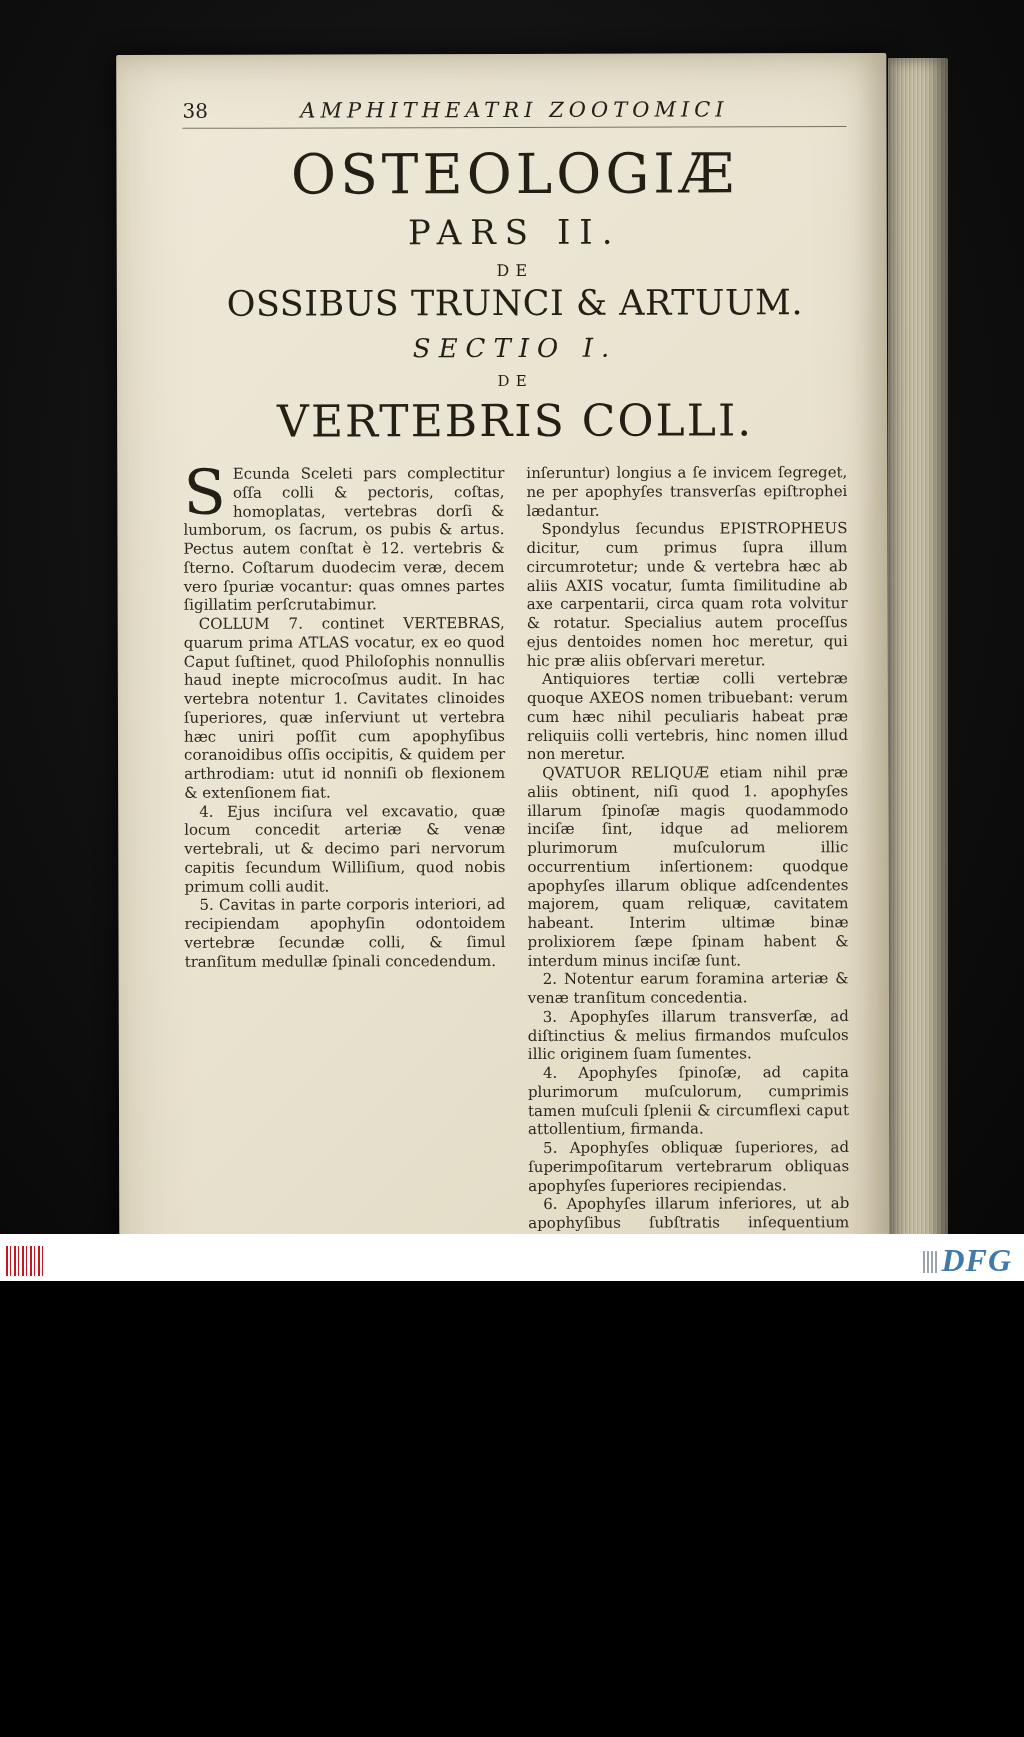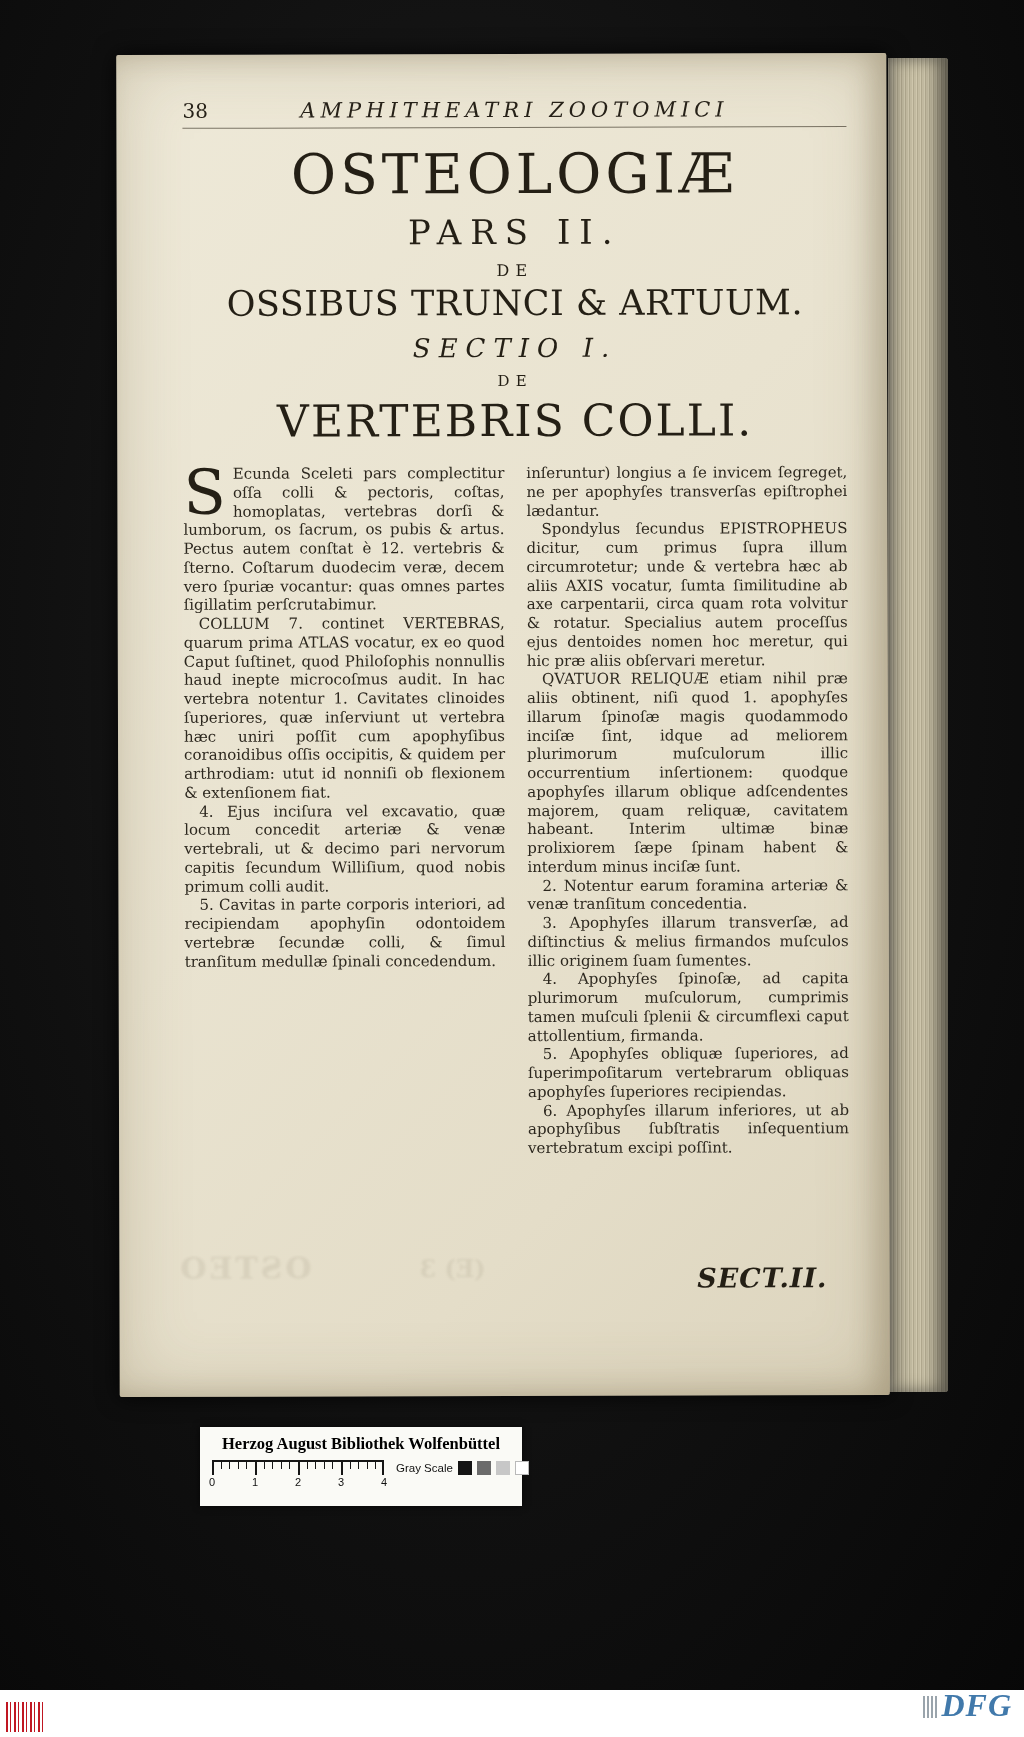--- a/index.html
+++ b/index.html
@@ -1,17 +1,17 @@
 <!DOCTYPE html>
 <html><head>
 <meta charset="utf-8">
 <style>
   html,body { margin:0; padding:0; background:#000; }
   .canvas {
-    position:relative; width:1024px; height:1737px; overflow:hidden;
+    position:relative; width:1024px; height:1281px; overflow:hidden;
     background: radial-gradient(ellipse at 45% 38%, #1d1d1d 0%, #101010 55%, #070707 100%);
     font-family:"DejaVu Serif", serif;
   }
 
   
   .page {
     position:absolute; left:118px; top:54px; width:770px; height:1342px;
     background: linear-gradient(135deg, #eee9d8 0%, #e9e3d0 45%, #e4ddc8 75%, #dcd4bd 100%);
     box-shadow: 0 0 22px rgba(0,0,0,.85), inset 0 0 70px rgba(120,100,60,.28), inset -14px 0 26px rgba(90,75,45,.25);
     transform: rotate(-0.15deg);
@@ -91,21 +91,21 @@
   .swatch { width:14px; height:14px; display:inline-block; }
   .sw1{ background:#141414; } .sw2{ background:#6b6b6b; } .sw3{ background:#c7c7c7; }
   .sw4{ background:#ffffff; border:1px solid #b9b9b9; width:12px; height:12px; }
 
   
   .footer {
     position:absolute; left:0; right:0; bottom:0; height:47px; background:#ffffff;
     display:flex; align-items:center; justify-content:center;
   }
   .footer-text { font-family:"Liberation Sans", sans-serif; font-size:21px; color:#1b1b1b; }
-  .dfg { position:absolute; right:12px; bottom:16px; display:flex; align-items:flex-end; gap:4px; }
+  .dfg { position:absolute; right:12px; bottom:5px; display:flex; align-items:flex-end; gap:4px; }
   .dfg-mark { width:14px; height:22px; margin-bottom:3px;
     background: repeating-linear-gradient(to right, #9aa4ac 0 2px, transparent 2px 4px); }
   .dfg-text { font-family:"Liberation Serif", serif; font-style:italic; font-weight:bold;
     font-size:32px; line-height:1; color:#4179ab; letter-spacing:1px; }
   .barcode {
     position:absolute; left:6px; bottom:5px; width:38px; height:30px;
     background:
       repeating-linear-gradient(to right, #c01722 0 2px, rgba(0,0,0,0) 2px 4px, #c01722 4px 5px, rgba(0,0,0,0) 5px 8px);
   }
 </style>
@@ -137,20 +137,21 @@
       <div class="cols">
         <div class="col">
           <p class="no-indent"><span class="dropcap">S</span><span>Ecunda Sceleti pars complectitur oſſa colli &amp; pectoris, coſtas, homoplatas, vertebras dorſi &amp; lumborum, os ſacrum, os pubis &amp; artus.  Pectus autem conſtat è 12. vertebris &amp; ſterno.  Coſtarum duodecim veræ, decem vero ſpuriæ vocantur: quas omnes partes ſigillatim perſcrutabimur.</span></p>
           <p>COLLUM 7. continet VERTEBRAS, quarum prima ATLAS vocatur, ex eo quod Caput ſuſtinet, quod Philoſophis nonnullis haud inepte microcoſmus audit.  In hac vertebra notentur 1. Cavitates clinoides ſuperiores, quæ inſerviunt ut vertebra hæc uniri poſſit cum apophyſibus coranoidibus oſſis occipitis, &amp; quidem per arthrodiam: utut id nonniſi ob flexionem &amp; extenſionem fiat.</p>
           <p>4. Ejus inciſura vel excavatio, quæ locum concedit arteriæ &amp; venæ vertebrali, ut &amp; decimo pari nervorum capitis ſecundum Williſium, quod nobis primum colli audit.</p>
           <p>5. Cavitas in parte corporis interiori, ad recipiendam apophyſin odontoidem vertebræ ſecundæ colli, &amp; ſimul tranſitum medullæ ſpinali concedendum.</p>
         </div>
         <div class="col">
           <p class="no-indent">inſeruntur) longius a ſe invicem ſegreget, ne per apophyſes transverſas epiſtrophei lædantur.</p>
           <p>Spondylus ſecundus EPISTROPHEUS dicitur, cum primus ſupra illum circumrotetur; unde &amp; vertebra hæc ab aliis AXIS vocatur, ſumta ſimilitudine ab axe carpentarii, circa quam rota volvitur &amp; rotatur.  Specialius autem proceſſus ejus dentoides nomen hoc meretur, qui hic præ aliis obſervari meretur.</p>
+          <p>Antiquiores tertiæ colli vertebræ quoque AXEOS nomen tribuebant: verum cum hæc nihil peculiaris habeat præ reliquiis colli vertebris, hinc nomen illud non meretur.</p>
           <p>QVATUOR RELIQUÆ etiam nihil præ aliis obtinent, niſi quod 1. apophyſes illarum ſpinoſæ magis quodammodo inciſæ ſint, idque ad meliorem plurimorum muſculorum illic occurrentium inſertionem: quodque apophyſes illarum oblique adſcendentes majorem, quam reliquæ, cavitatem habeant.  Interim ultimæ binæ prolixiorem ſæpe ſpinam habent &amp; interdum minus inciſæ ſunt.</p>
           <p>2. Notentur earum foramina arteriæ &amp; venæ tranſitum concedentia.</p>
           <p>3. Apophyſes illarum transverſæ, ad diſtinctius &amp; melius firmandos muſculos illic originem ſuam ſumentes.</p>
           <p>4. Apophyſes ſpinoſæ, ad capita plurimorum muſculorum, cumprimis tamen muſculi ſplenii &amp; circumflexi caput attollentium, firmanda.</p>
           <p>5. Apophyſes obliquæ ſuperiores, ad ſuperimpoſitarum vertebrarum obliquas apophyſes ſuperiores recipiendas.</p>
           <p>6. Apophyſes illarum inferiores, ut ab apophyſibus ſubſtratis inſequentium vertebratum excipi poſſint.</p>
         </div>
       </div>
 
       <div class="catchword">SECT.II.</div>

